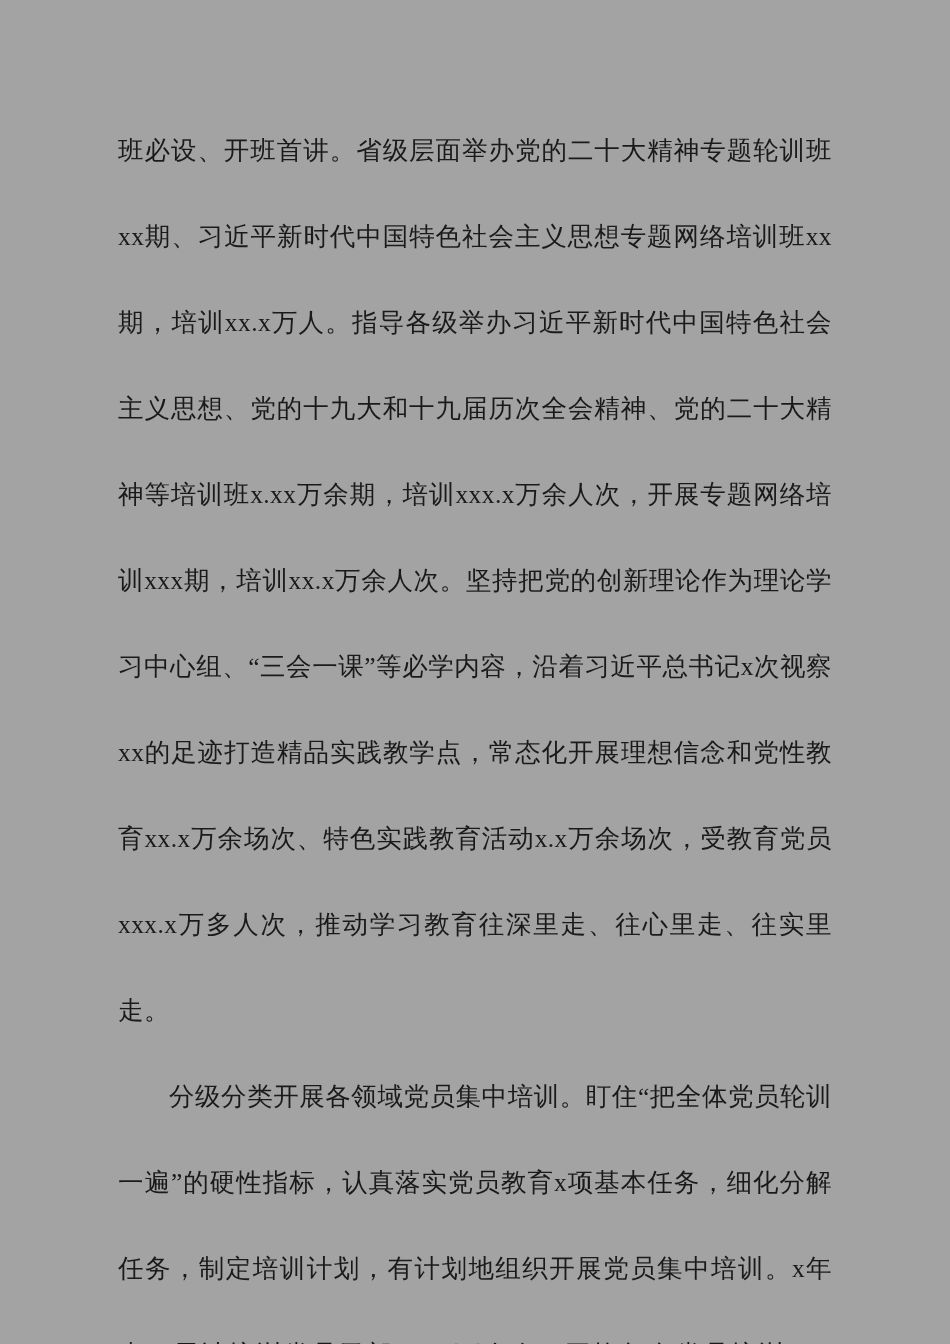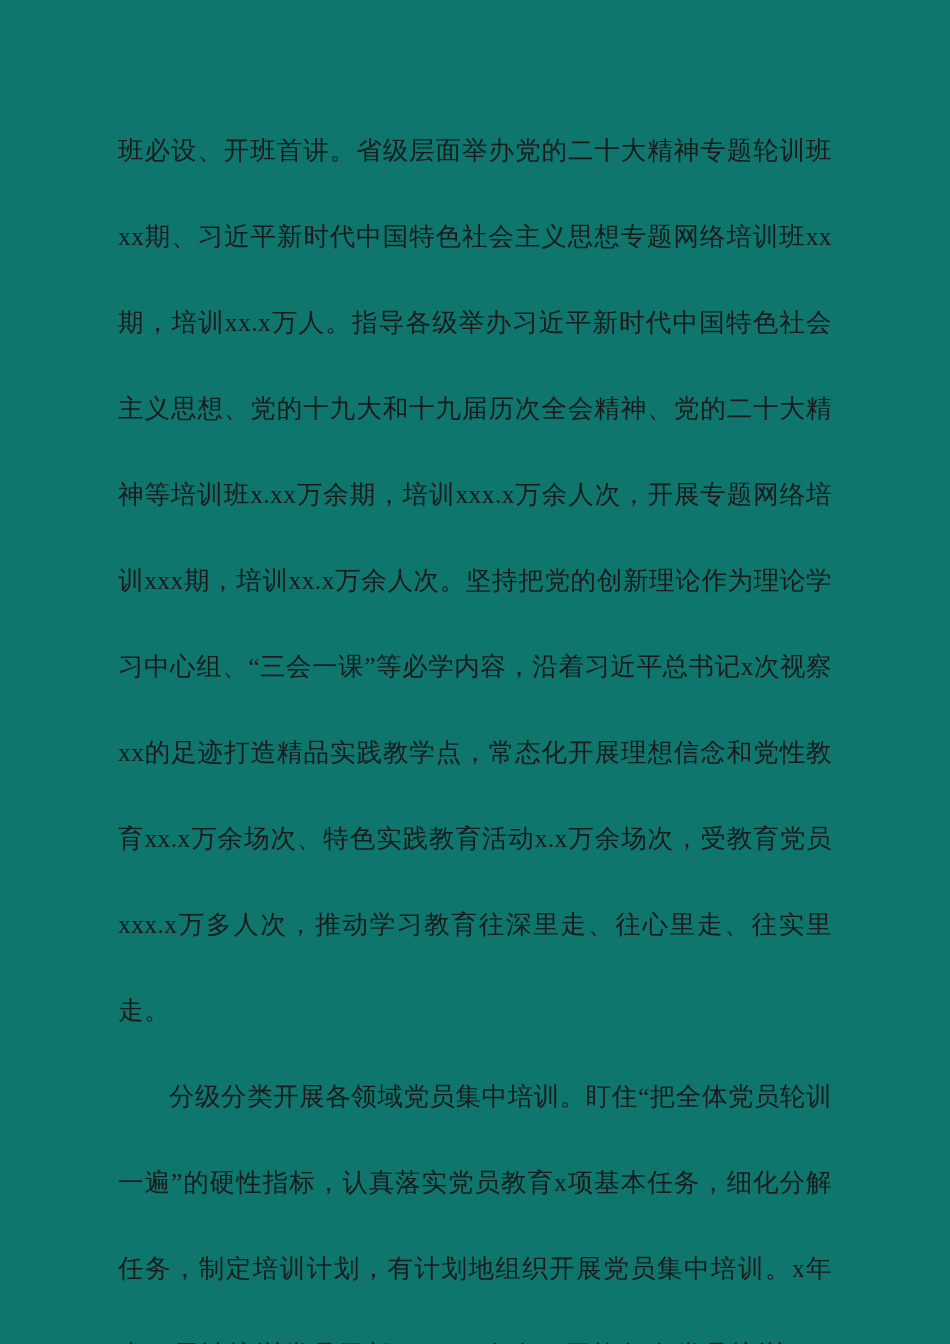--- a/index.html
+++ b/index.html
@@ -12,21 +12,21 @@
     height: 1344px;
     font-family: "Liberation Serif", "DejaVu Serif", serif;
     color: #1a1a1a;
     overflow: hidden;
   }
   .page {
     box-sizing: border-box;
     width: 950px;
     height: 1344px;
     padding: 108px 118px 60px 118px;
-    background: #0f766e;
+    background: #a3a3a3;
   }
   .doc-body {
     font-size: 25.5px;
     line-height: 86px;
     text-align: justify;
     text-justify: inter-ideograph;
     letter-spacing: 0.4px;
   }
   .para {
     margin: 0;

